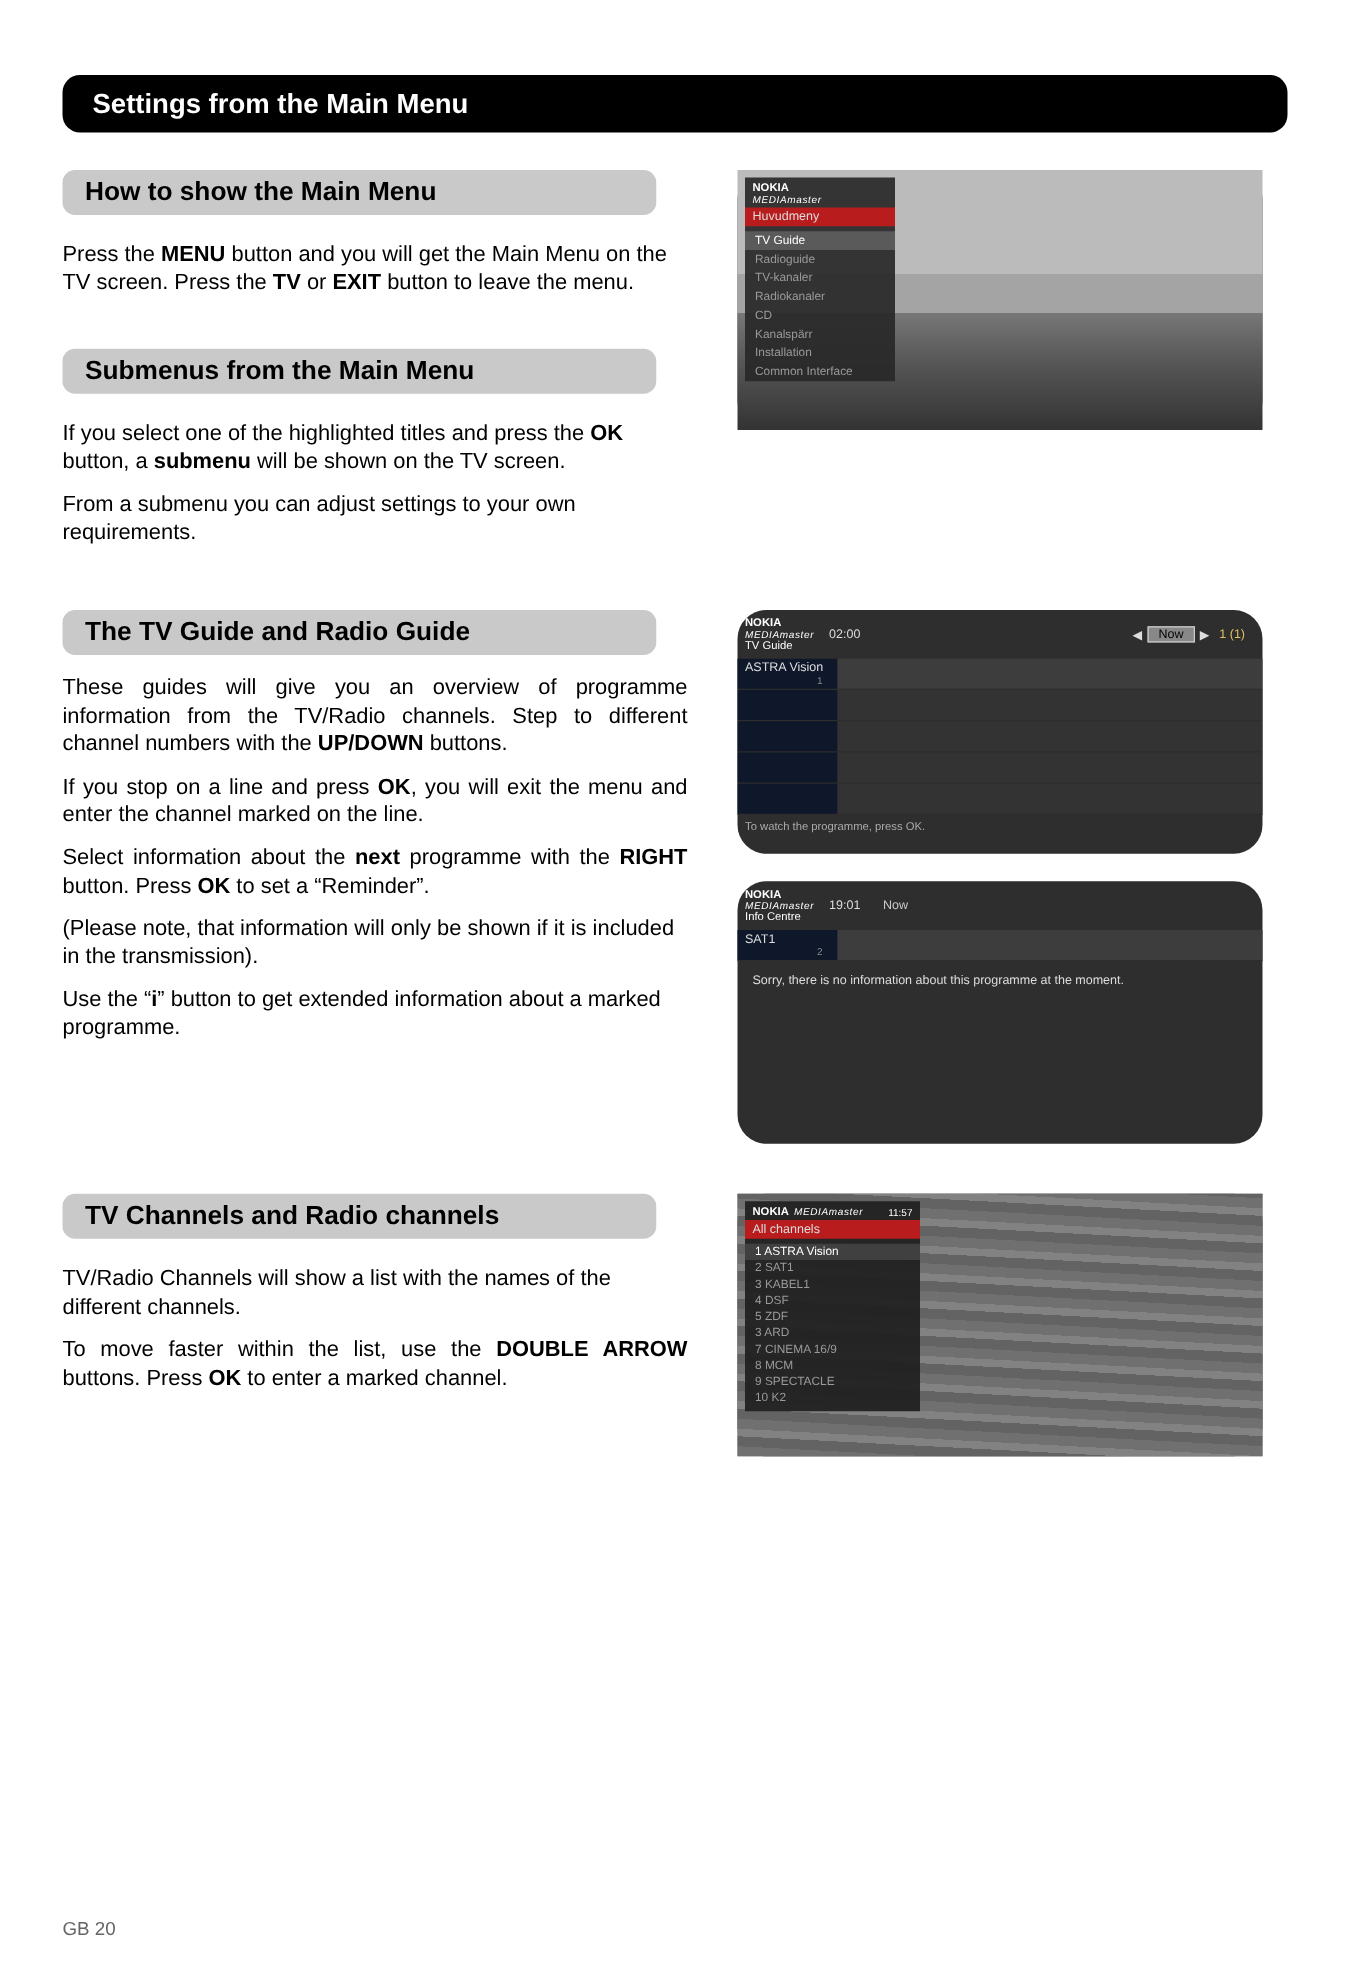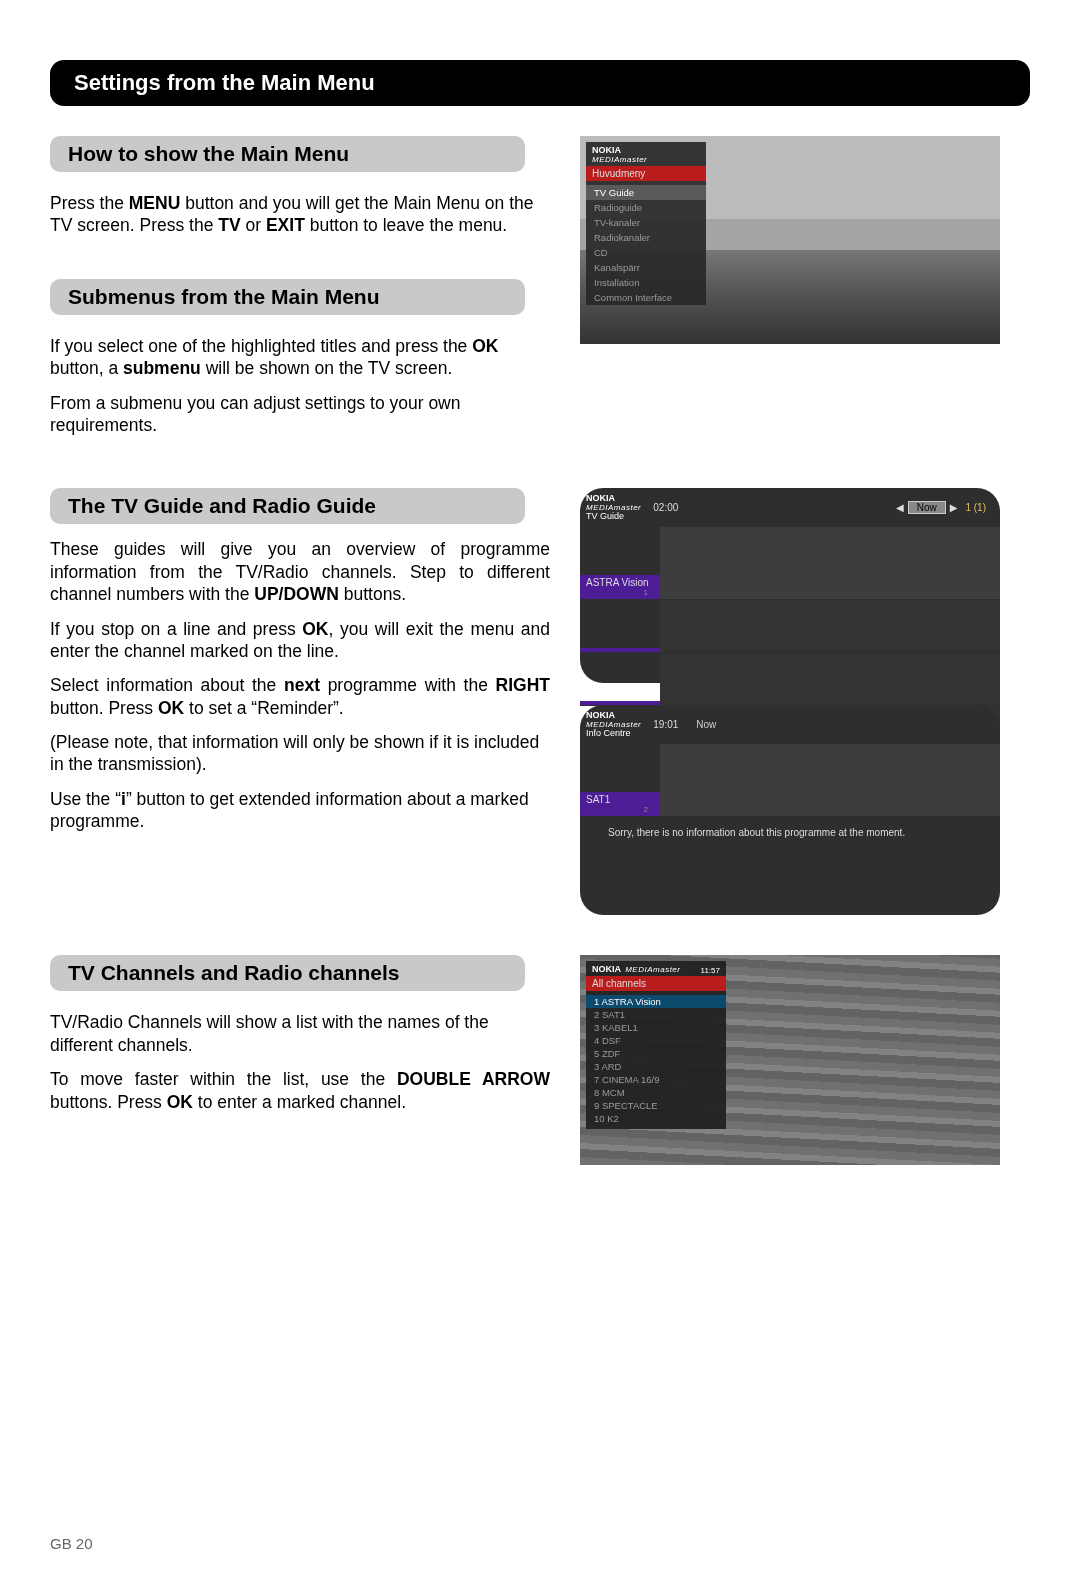--- a/index.html
+++ b/index.html
@@ -31,21 +31,21 @@
     border-radius: 10px;
     padding: 6px 18px 6px 18px;
     font-size: 21px;
     font-weight: bold;
     width: 475px;
     box-sizing: border-box;
     margin: 0 0 14px 0;
   }
   .columns {
     display: flex;
-    gap: 30px;
+    gap: 40px;
   }
   .left-col { width: 500px; }
   .right-col { width: 420px; display:flex; flex-direction:column; gap:22px; }
   p {
     font-size: 17.5px;
     line-height: 1.28;
     margin: 6px 0 12px 0;
   }
   .tight { margin-top:0; }
   .footer {
@@ -96,37 +96,37 @@
   .time { color:#ddd; font-size:10px; margin-left:4px; }
   .page-ind { color:#e0c060; font-size:10px; margin-left:auto; margin-right:8px; }
   .now-btn {
     display:inline-flex; align-items:center; gap:4px;
   }
   .now-btn .now {
     background:#888; color:#000; border:1px solid #ccc; padding:0 8px; font-size:10px;
   }
   .tri { color:#ddd; font-size:10px; }
   .row-label {
-    background:#4c1d95; padding:2px 6px; font-size:10px; color:#ddd; width:80px; box-sizing:border-box;margin-top:48px;
+    background:#0f172a; padding:2px 6px; font-size:10px; color:#ddd; width:80px; box-sizing:border-box;
   }
   .sub-label { color:#888; font-size:8px; padding-right:6px; text-align:right; }
   .guide-row {
     display:flex; border-bottom:1px solid #2d2d2d; min-height:24px;
   }
   .guide-row .slot { flex:1; background:#333; }
   .guide-row.first .slot { background:#3d3d3d; }
   .guide-footer { font-size:9px; color:#aaa; padding:4px 6px; }
   .info-body {
-    padding:10px 28px; font-size:10px; color:#ddd; min-height:130px;
+    padding:10px 12px; font-size:10px; color:#ddd; min-height:130px;
   }
   .ch-panel {
     position:relative; background:rgba(30,30,30,0.92); width:140px; margin:6px 0 0 6px; padding-bottom:4px;
   }
   .ch-item { font-size:9.5px; color:#9a9a9a; padding:1px 8px; }
-  .ch-item.hi { background:#0c4a6e; color:#fff; }
+  .ch-item.hi { background:#404040; color:#fff; }
   .bg-wood {
     position:absolute; inset:0;
     background:
       repeating-linear-gradient( 3deg, #777, #777 8px, #6a6a6a 8px, #6a6a6a 16px, #888 16px, #888 22px ),
       #808080;
     filter:contrast(1.1) brightness(0.95);
   }
 </style>
 </head>
 <body>

